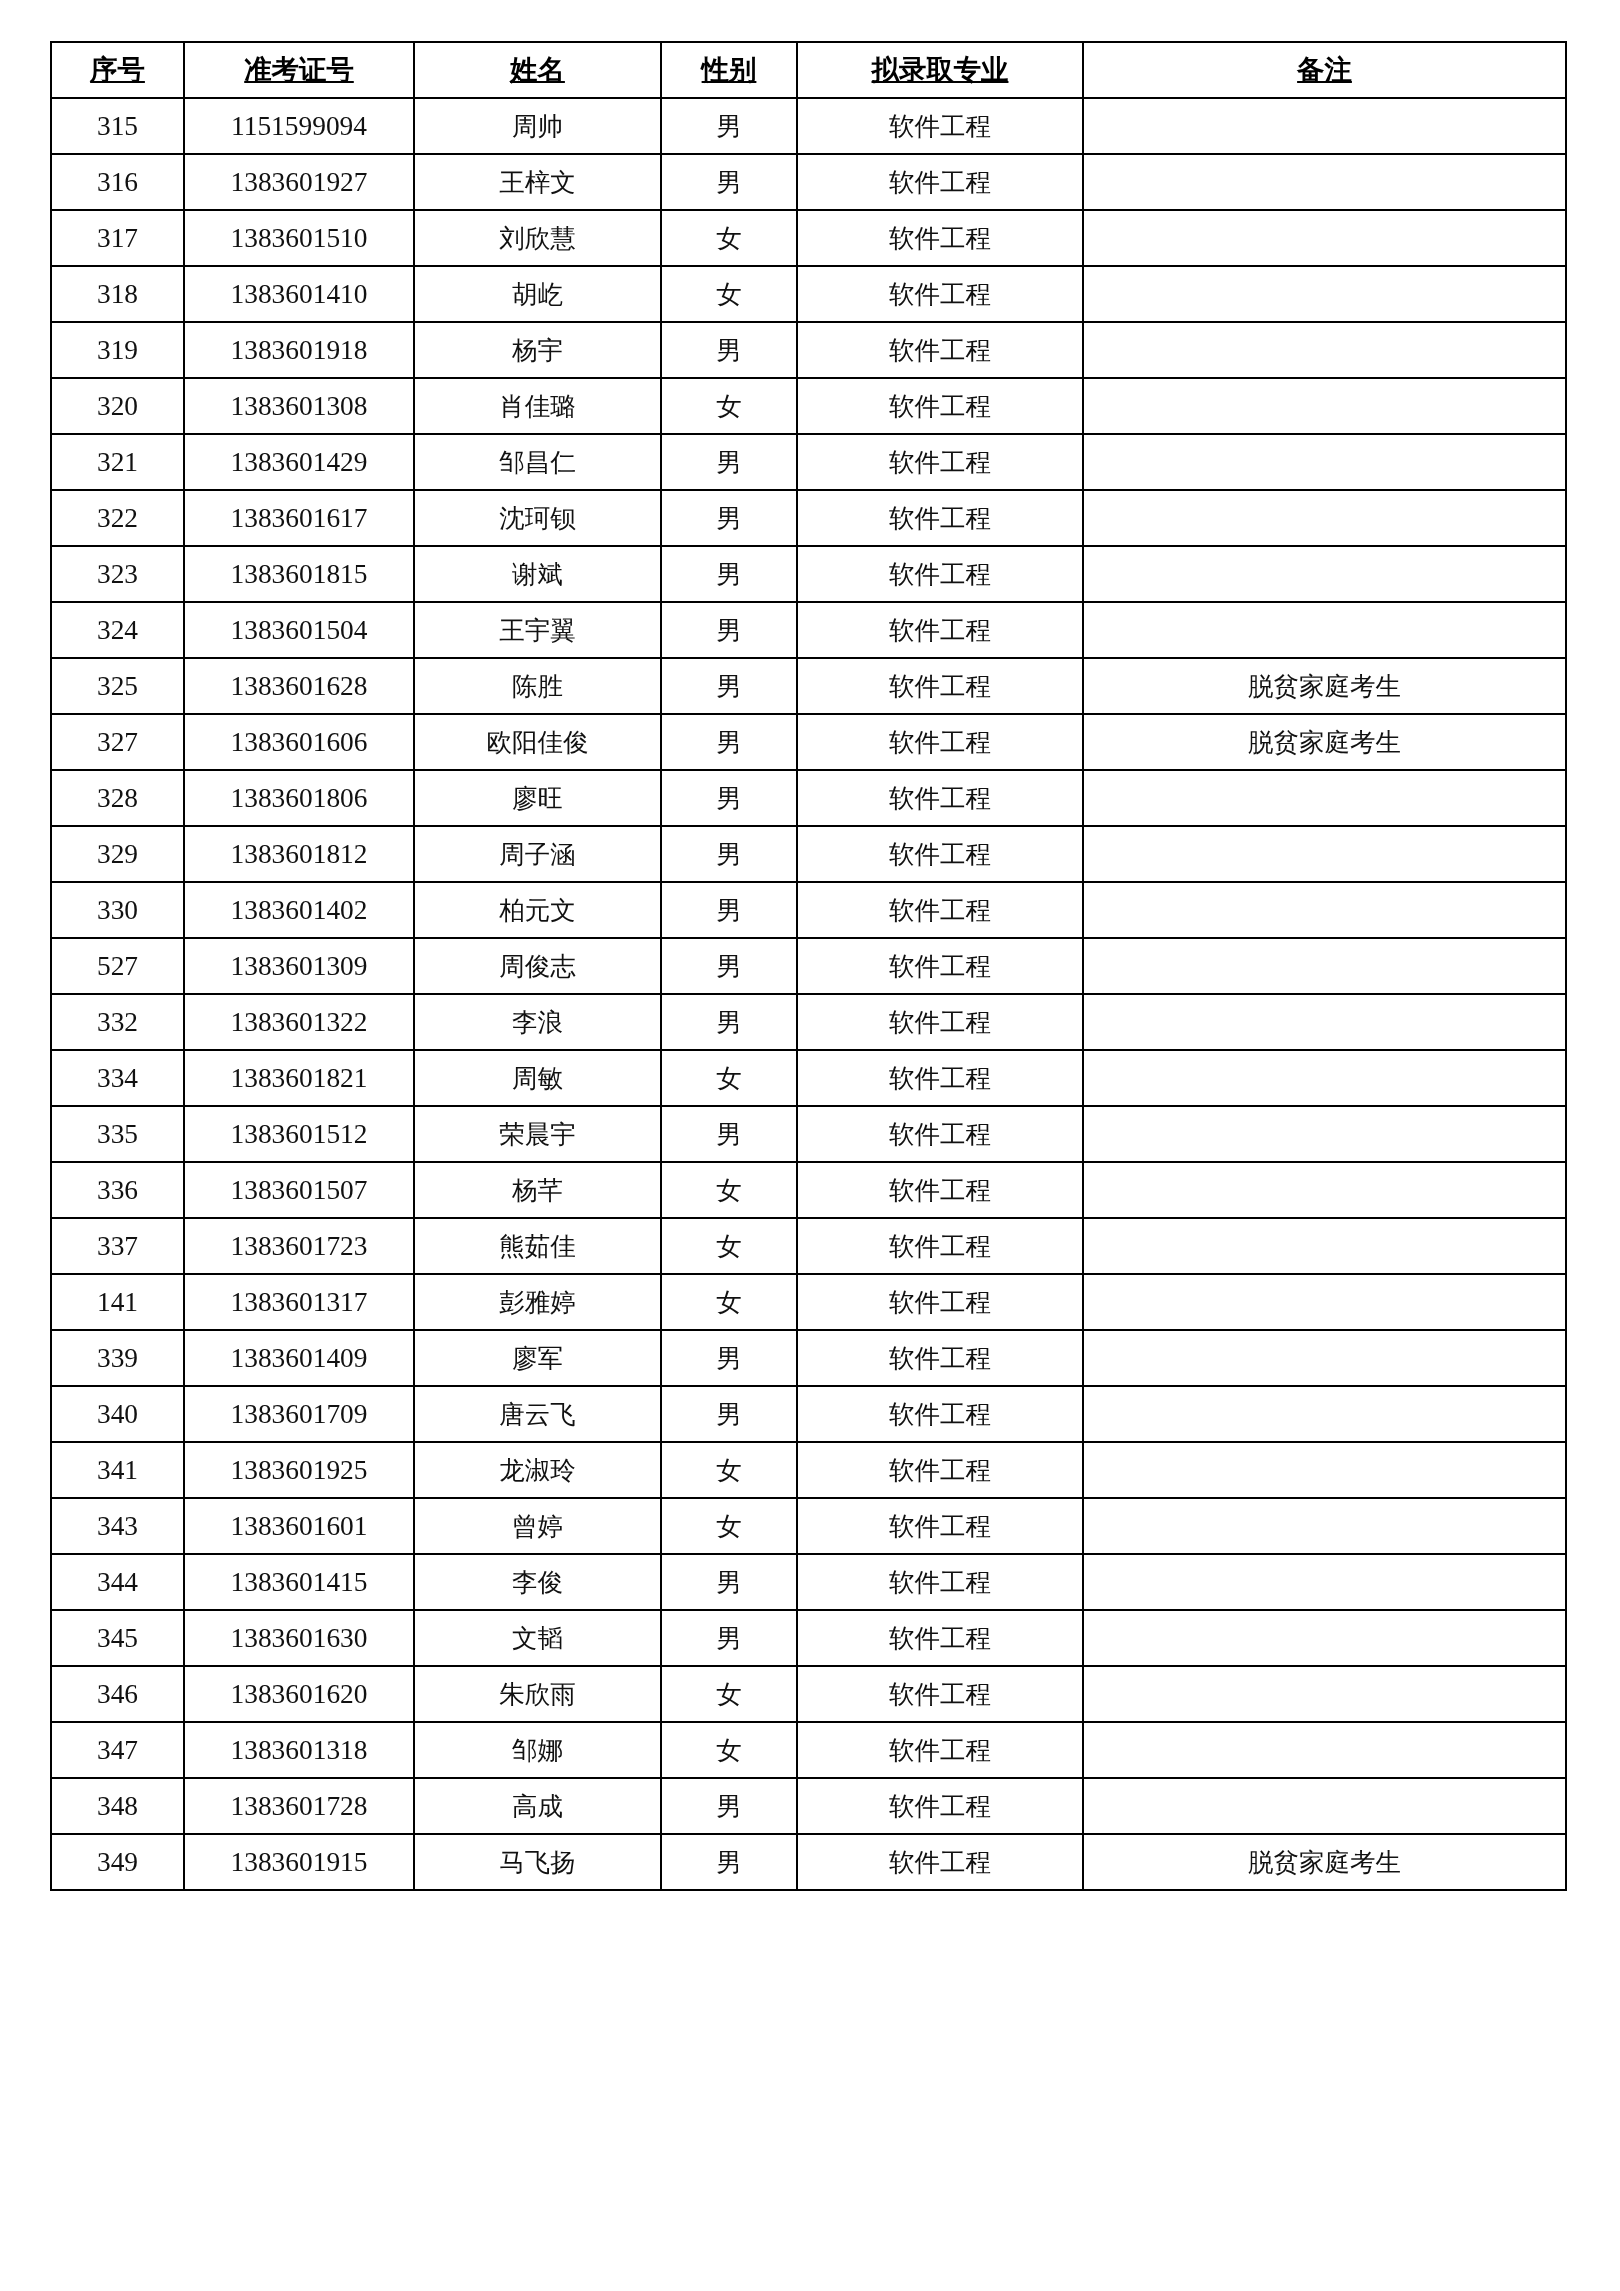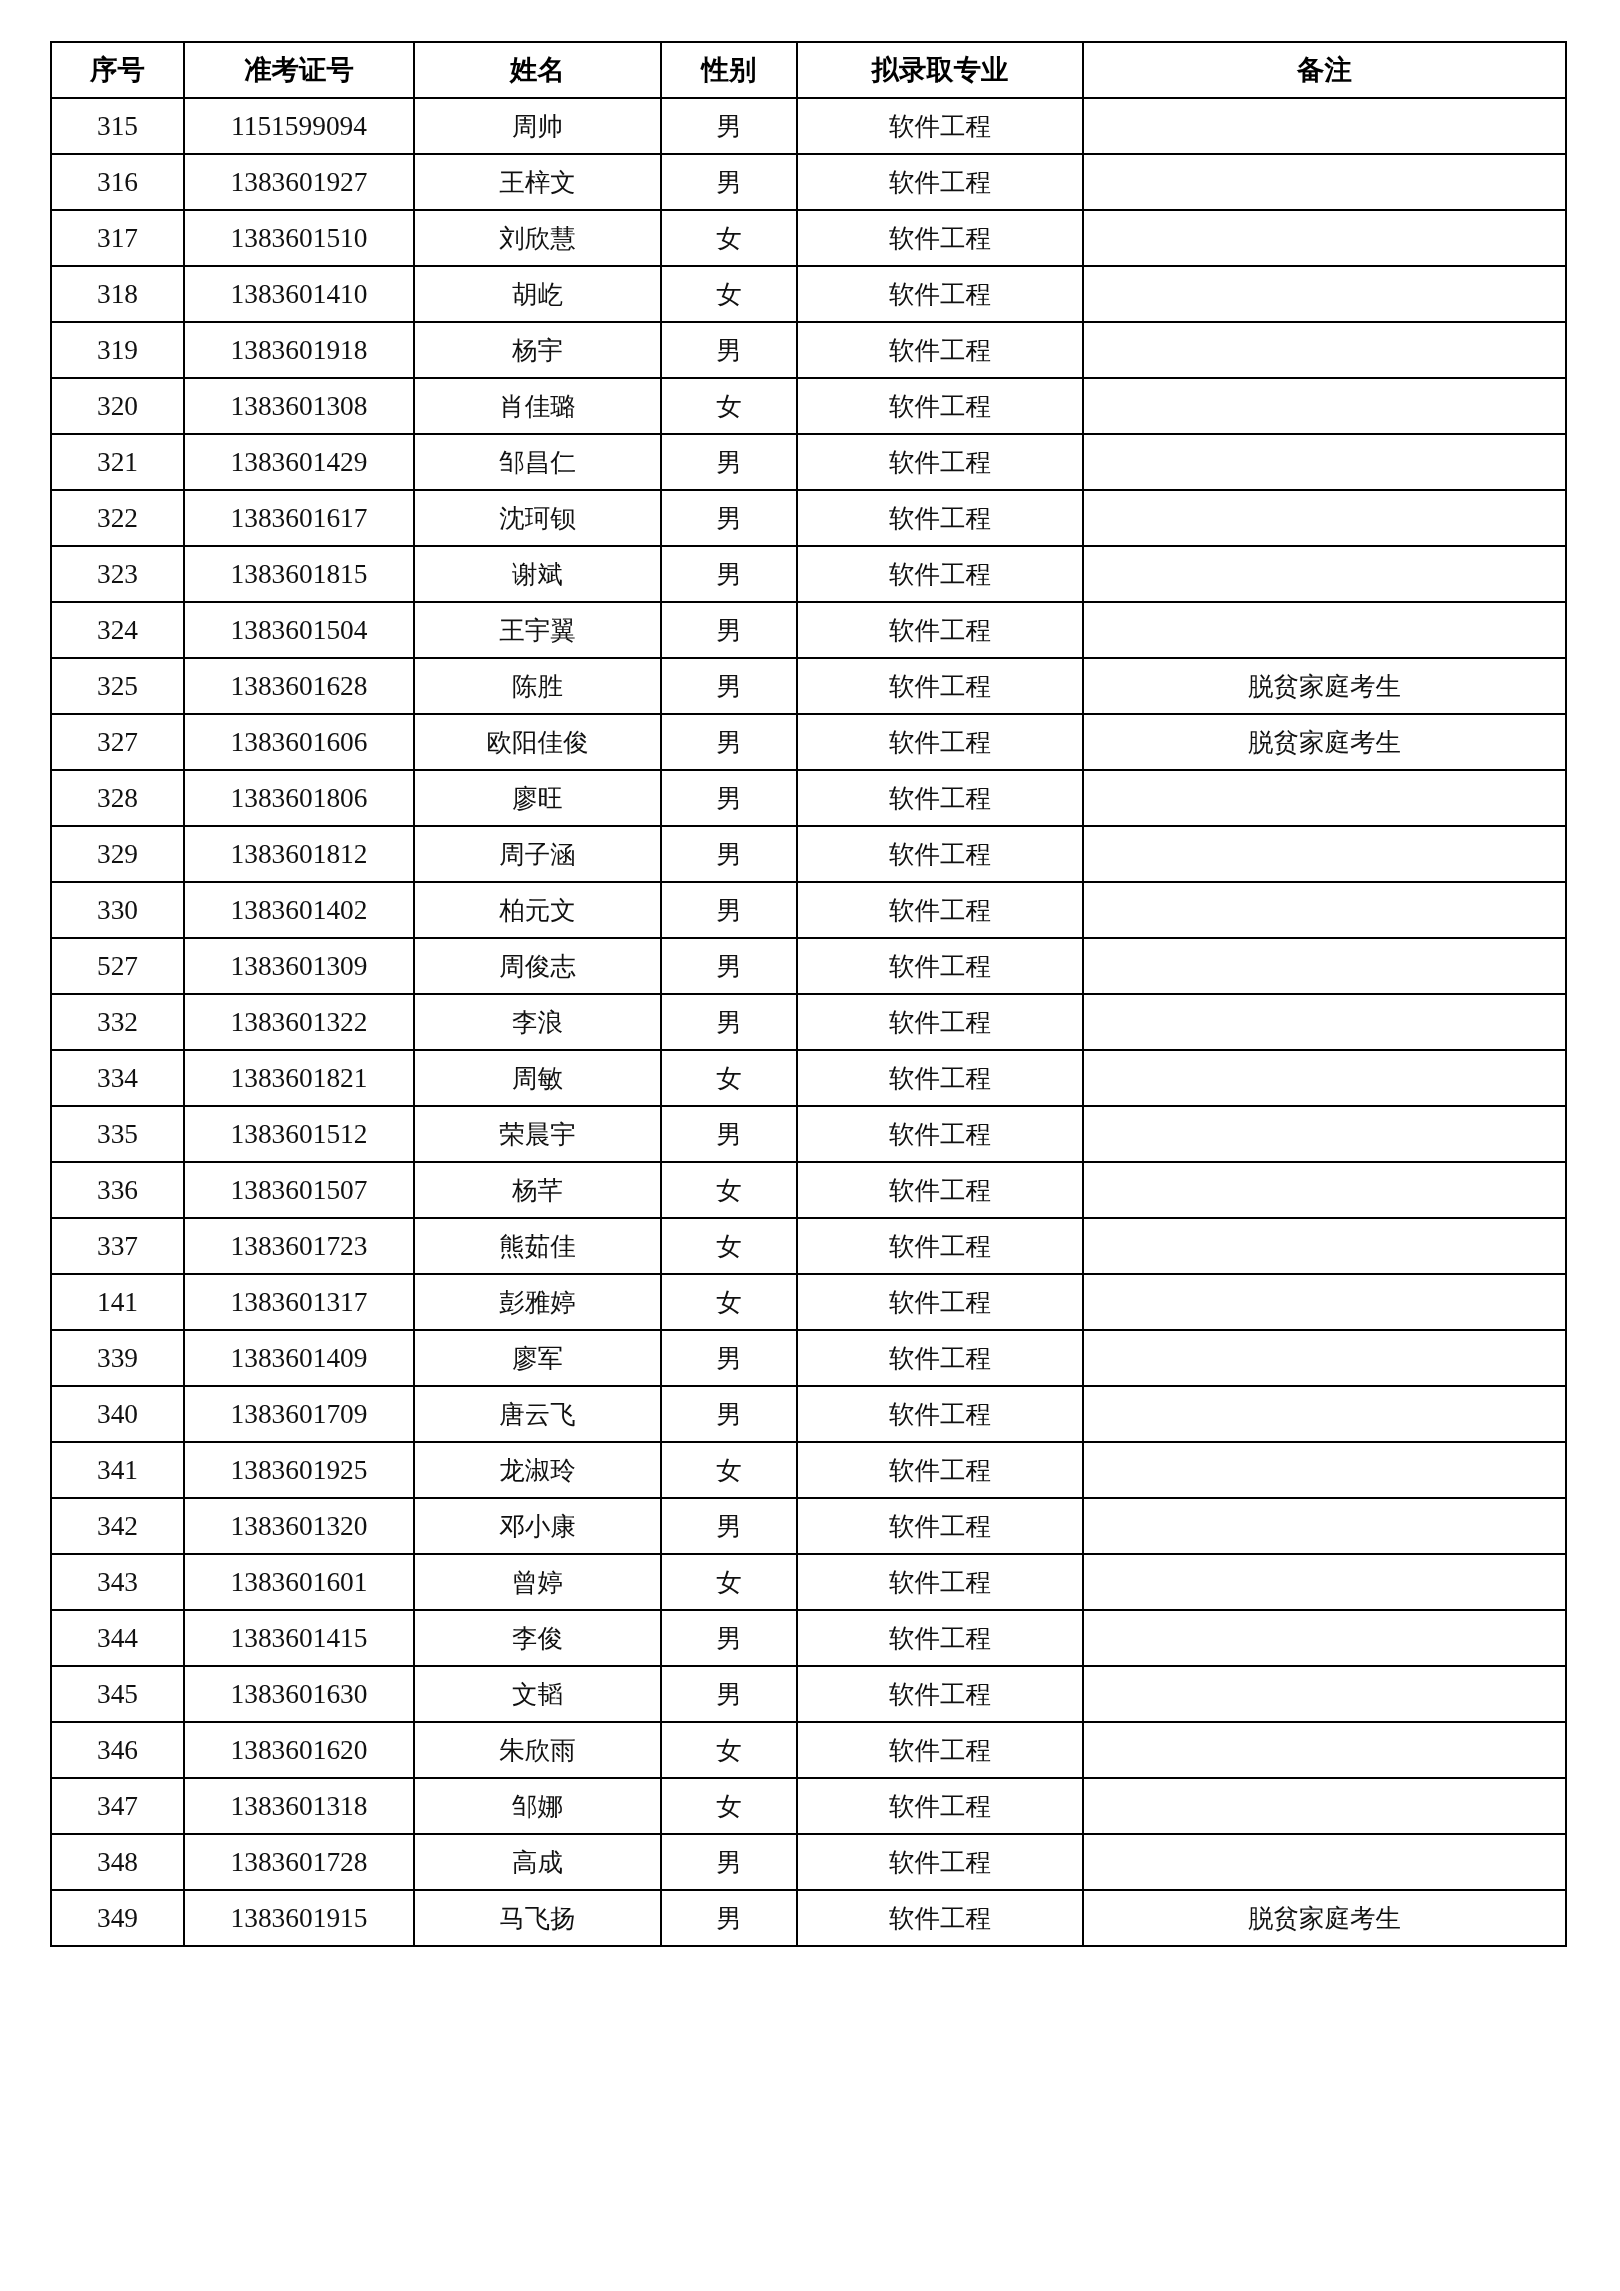--- a/index.html
+++ b/index.html
@@ -17,20 +17,21 @@
     text-align: center;
     vertical-align: middle;
     overflow: hidden;
     white-space: nowrap;
   }
   .sheet th {
     font-family: "DejaVu Sans", sans-serif;
     font-weight: bold;
     font-size: 27.4px;
     color: #000;
+    text-decoration: underline;
   }
   .sheet td {
     font-family: "DejaVu Serif", "Liberation Serif", serif;
     font-size: 25.5px;
     color: #111;
   }
   .sheet td.num { font-family: "Liberation Serif", serif; font-size: 27.4px; }
 </style>
 </head>
 <body>
@@ -249,28 +250,20 @@
       </tr>
       <tr>
         <td class="num">341</td>
         <td class="num">1383601925</td>
         <td>龙淑玲</td>
         <td>女</td>
         <td>软件工程</td>
         <td></td>
       </tr>
       <tr>
-        <td class="num">342</td>
-        <td class="num">1383601320</td>
-        <td>邓小康</td>
-        <td>男</td>
-        <td>软件工程</td>
-        <td></td>
-      </tr>
-      <tr>
         <td class="num">343</td>
         <td class="num">1383601601</td>
         <td>曾婷</td>
         <td>女</td>
         <td>软件工程</td>
         <td></td>
       </tr>
       <tr>
         <td class="num">344</td>
         <td class="num">1383601415</td>

